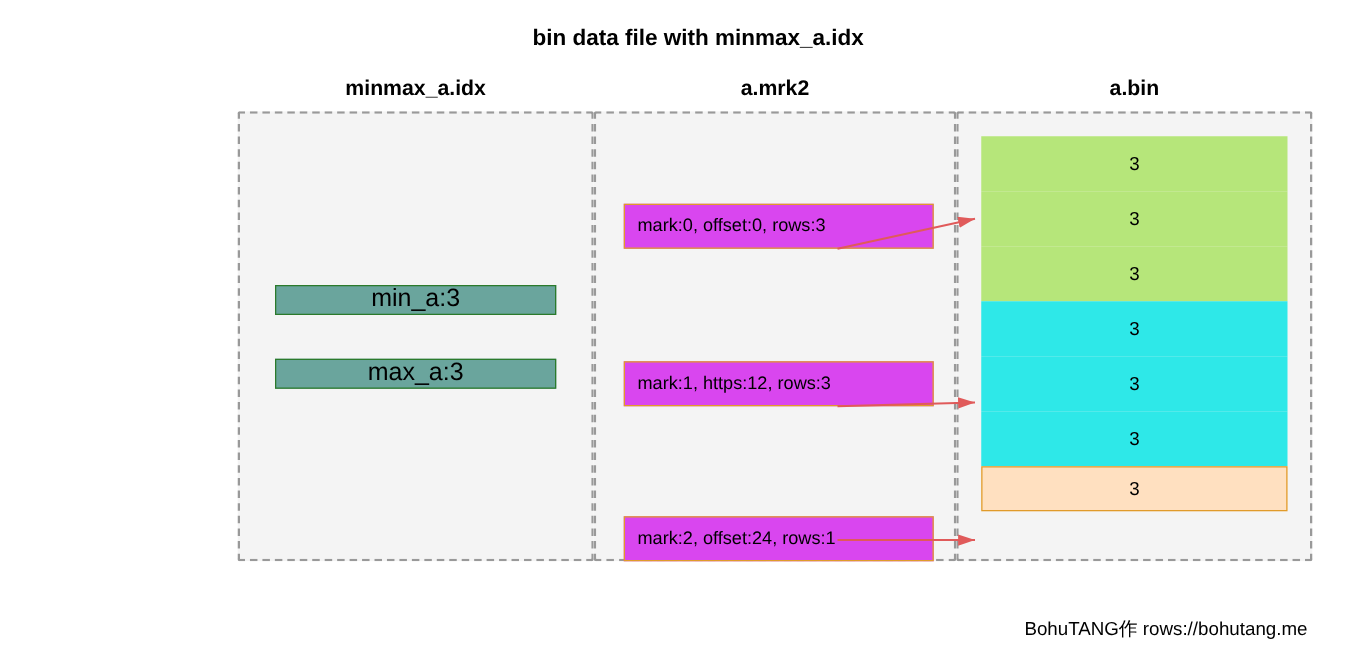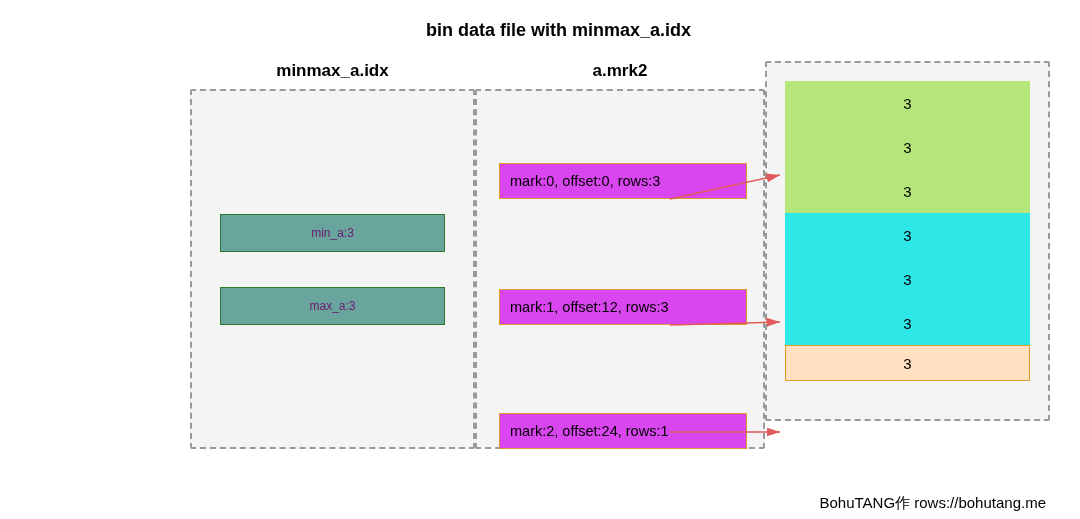--- a/index.html
+++ b/index.html
@@ -38,25 +38,25 @@
       width: 285px;
       height: 360px;
       display: flex;
       flex-direction: column;
       justify-content: center;
       align-items: center;
       gap: 35px;
     }
     .idx-box {
       width: 225px;
-      height: 38px;
+      height: 24px;
       background: #6aa59d;
       border: 1.5px solid #2b7a2b;
-      color: #701a75;
-      font-size: 12px;
+      color: #000000;
+      font-size: 20px;
       display: flex;
       align-items: center;
       justify-content: center;
     }
     .panel-mrk {
       width: 290px;
       height: 360px;
       position: relative;
     }
     .mark-row {
@@ -111,26 +111,27 @@
     <div class="panel panel-idx">
       <div class="idx-box">min_a:3</div>
       <div class="idx-box">max_a:3</div>
     </div>
   </div>
 
   <div class="panel-wrap">
     <div class="panel-label">a.mrk2</div>
     <div class="panel panel-mrk">
       <div class="mark-row" style="top:72px">mark:0, offset:0,  rows:3</div>
-      <div class="mark-row" style="top:198px">mark:1, offset:12,  rows:3</div>
+      <div class="mark-row" style="top:198px">mark:1, https:12,  rows:3</div>
       <div class="mark-row" style="top:322px">mark:2, offset:24,  rows:1</div>
     </div>
   </div>
 
   <div class="panel-wrap">
+    <div class="panel-label">a.bin</div>
     <div class="panel panel-bin">
       <div class="bin-group g1">
         <div class="bin-cell">3</div>
         <div class="bin-cell">3</div>
         <div class="bin-cell">3</div>
       </div>
       <div class="bin-group g2">
         <div class="bin-cell">3</div>
         <div class="bin-cell">3</div>
         <div class="bin-cell">3</div>

